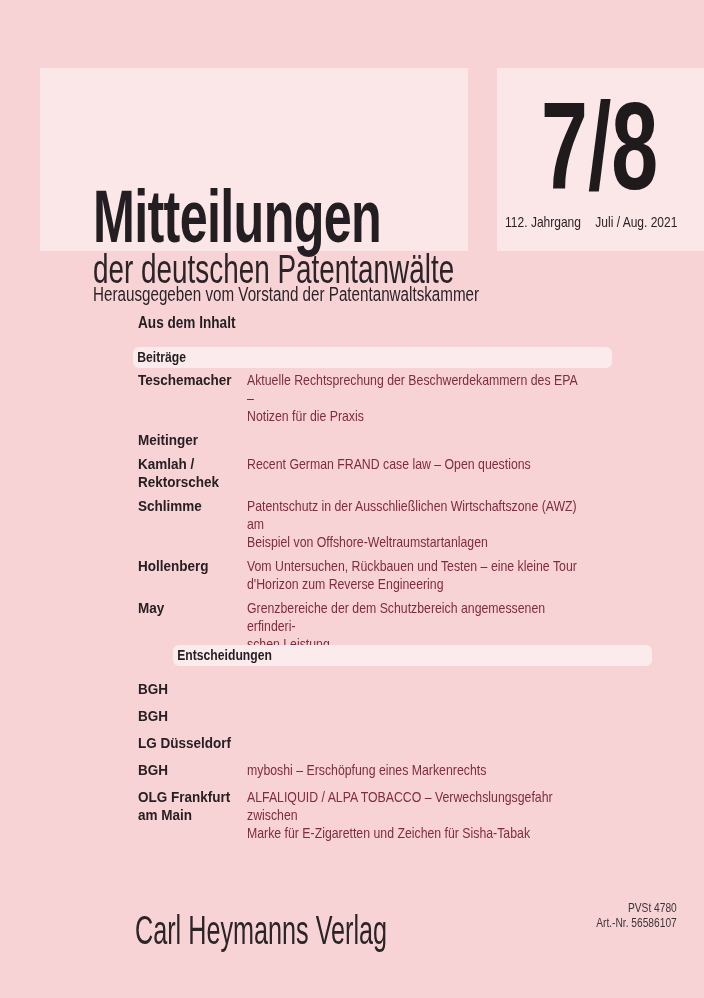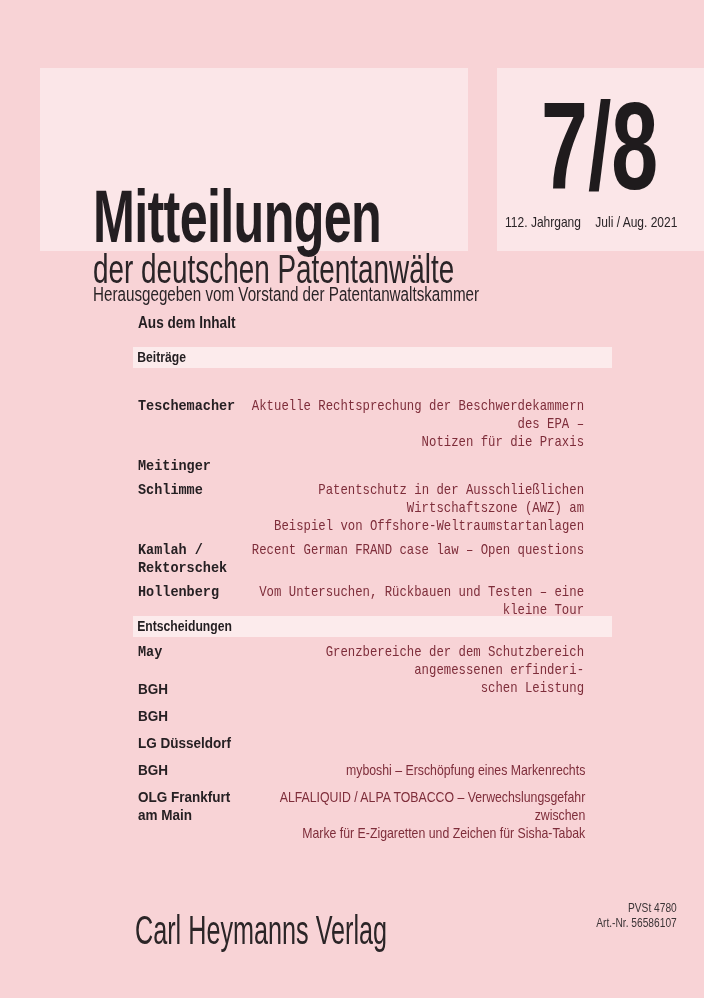--- a/index.html
+++ b/index.html
@@ -53,43 +53,44 @@
   
   .inhalt-heading {
     position: absolute; left: 138px; top: 313px;
     font-size: 17px; font-weight: 700; white-space: nowrap;
     transform: scaleX(0.8); transform-origin: left top;
     color: #231e21;
   }
   .section-bar {
     position: absolute; left: 133px; width: 479px; height: 21px;
     background: #fcebec;
+    border-radius: 6px;
   }
   .bar-beitraege { top: 347px; }
-  .bar-entscheidungen { top: 616px; }
+  .bar-entscheidungen { top: 645px; margin-left: 40px; }
   .section-bar .bar-label {
     display: block; padding: 3px 0 0 5px;
     font-size: 14.5px; font-weight: 700; line-height: 15px; white-space: nowrap;
     transform: scaleX(0.84); transform-origin: left top;
     color: #231e21;
   }
 
   .entries { position: absolute; left: 138px; width: 520px; }
-  .entries-beitraege { top: 398px; font-family: Liberation Mono, monospace; }
+  .entries-beitraege { top: 371px; }
   .entries-entscheidungen { top: 680px; }
   .entries-beitraege .row { margin-bottom: 6px; }
-  .entries-entscheidungen .row { margin-bottom: 9px; gap: 7px; }
+  .entries-entscheidungen .row { margin-bottom: 9px; }
   .row { display: flex; align-items: flex-start; }
   .row .label {
     flex: none; width: 109px;
     font-size: 15px; font-weight: 700; line-height: 18px; white-space: pre-line;
     transform: scaleX(0.9); transform-origin: left top;
     color: #262023;
   }
-  .row .entry-text { flex: 1 1 auto; min-width: 0; text-align: right; }
+  .row .entry-text { flex: 1 1 auto; min-width: 0; }
   .row .title {
     display: block;
     font-size: 15px; font-weight: 400; line-height: 18px; white-space: pre-line;
     transform: scaleX(0.82); transform-origin: left top;
     color: #7e2d3a;
   }
   .row .note {
     display: block;
     font-size: 15px; font-style: italic; line-height: 18px; white-space: nowrap;
     transform: scaleX(0.82); transform-origin: left top;
@@ -140,31 +141,31 @@
       <span class="label">Teschemacher</span>
       <span class="entry-text">
           <span class="title">Aktuelle Rechtsprechung der Beschwerdekammern des EPA –
 Notizen für die Praxis</span>
         </span>
     </div>
     <div class="row">
       <span class="label">Meitinger</span>
     </div>
     <div class="row">
+      <span class="label">Kamlah /
+Rektorschek</span>
+      <span class="entry-text">
+          <span class="title">Recent German FRAND case law – Open questions</span>
+        </span>
+    </div>
+    <div class="row">
       <span class="label">Schlimme</span>
       <span class="entry-text">
           <span class="title">Patentschutz in der Ausschließlichen Wirtschaftszone (AWZ) am
 Beispiel von Offshore-Weltraumstartanlagen</span>
-        </span>
-    </div>
-    <div class="row">
-      <span class="label">Kamlah /
-Rektorschek</span>
-      <span class="entry-text">
-          <span class="title">Recent German FRAND case law – Open questions</span>
         </span>
     </div>
     <div class="row">
       <span class="label">Hollenberg</span>
       <span class="entry-text">
           <span class="title">Vom Untersuchen, Rückbauen und Testen – eine kleine Tour
 d'Horizon zum Reverse Engineering</span>
         </span>
     </div>
     <div class="row">

